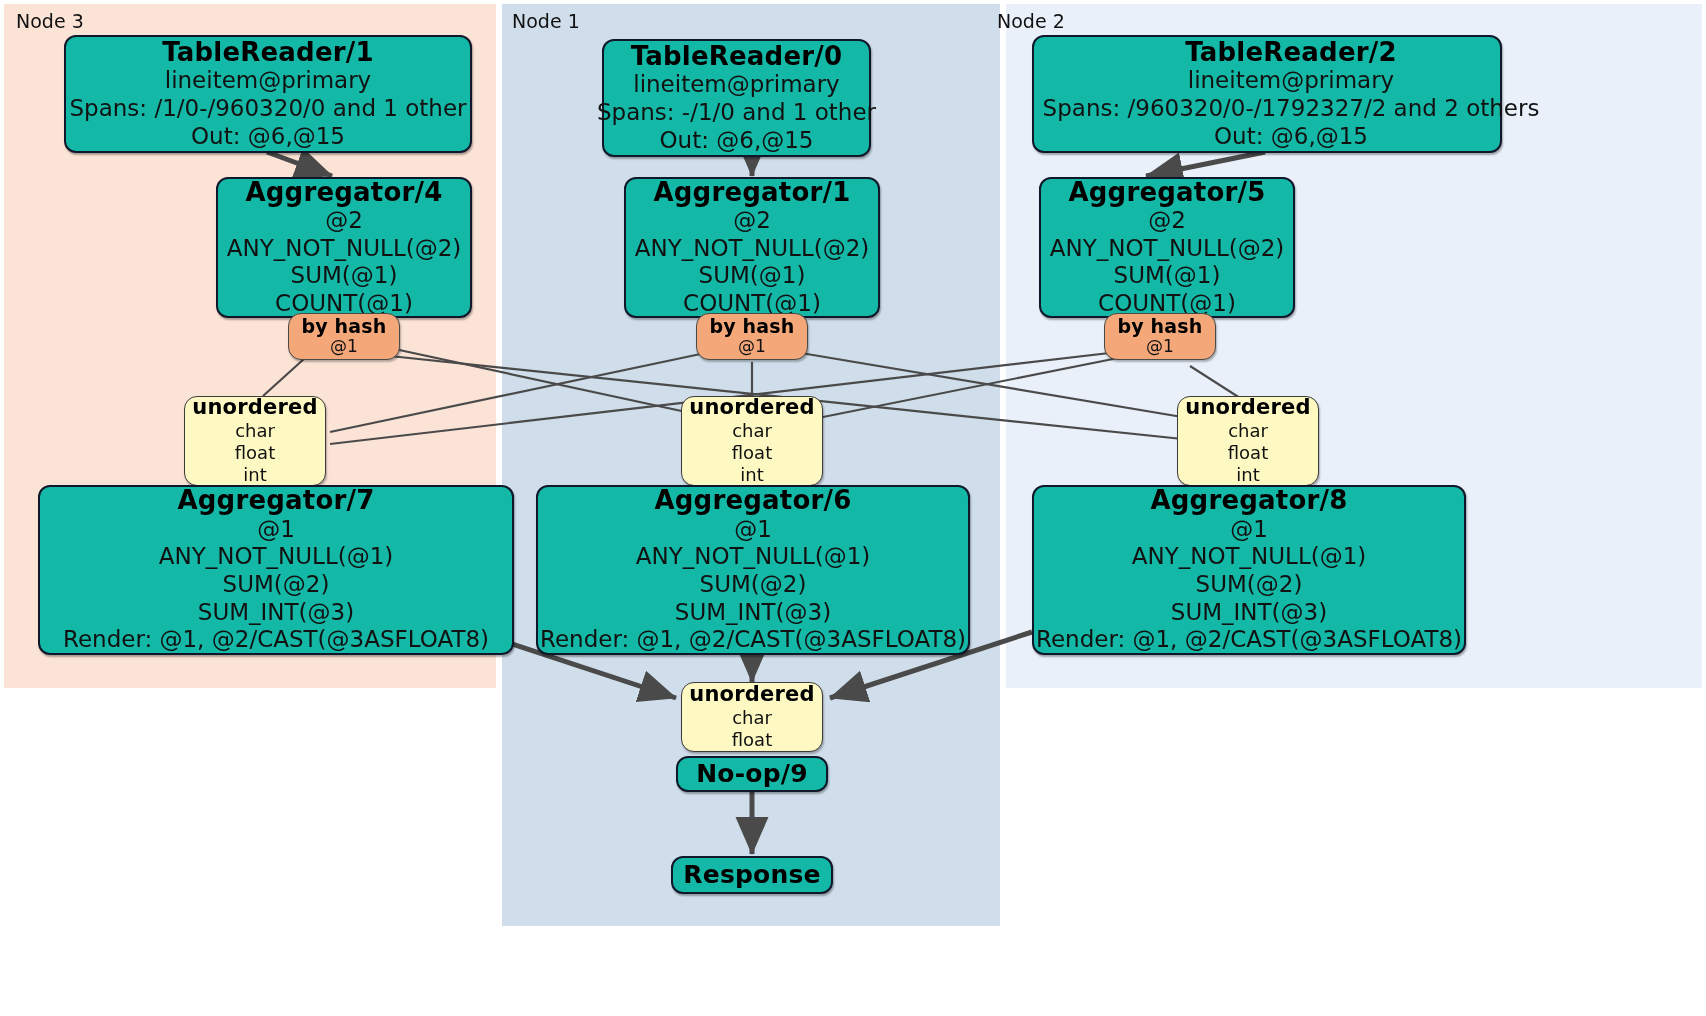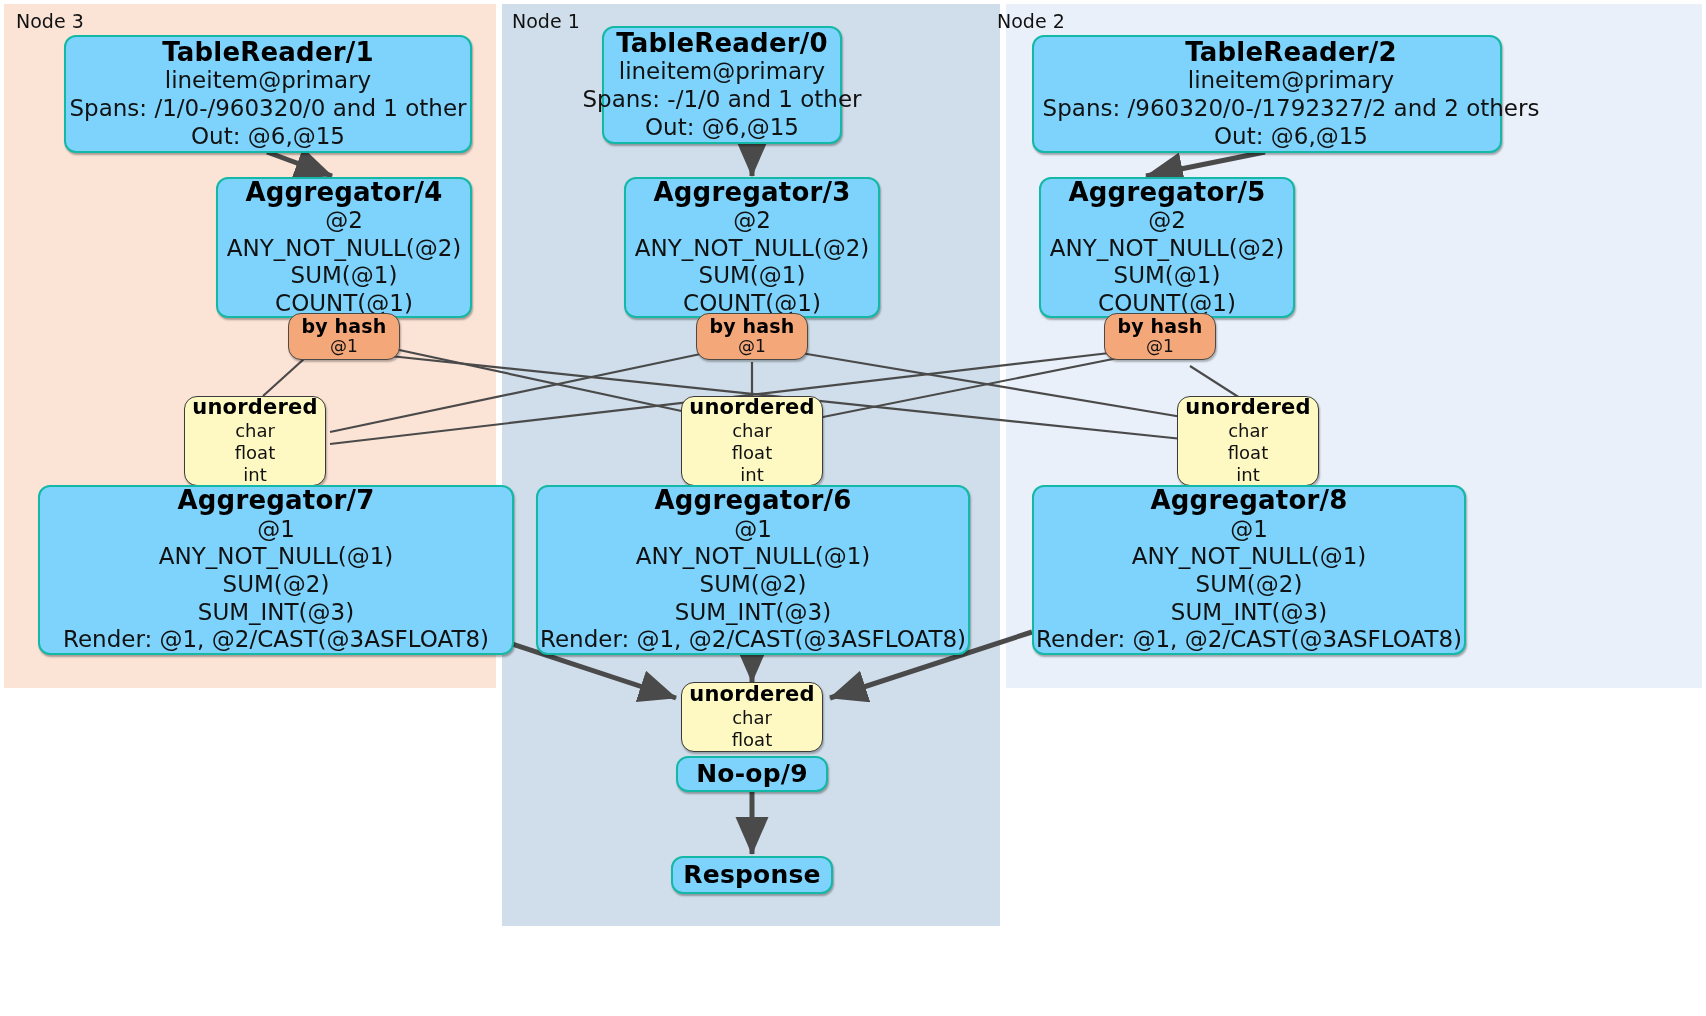--- a/index.html
+++ b/index.html
@@ -7,21 +7,21 @@
   #stage{position:relative;width:1706px;height:1016px;overflow:hidden;background:#fff;}
 
   .panel{position:absolute;box-sizing:border-box;}
   .panel-label{position:absolute;font-size:19px;color:#111;line-height:1;}
 
   #edges{position:absolute;left:0;top:0;width:1706px;height:1016px;pointer-events:none;}
 
   .node{position:absolute;box-sizing:border-box;display:flex;flex-direction:column;
         align-items:center;justify-content:center;text-align:center;}
 
-  .proc{background:#7dd3fc;border:2px solid #14b8a6;border-radius:12px;
+  .proc{background:#14b8a6;border:2px solid #0f172a;border-radius:12px;
         box-shadow:1px 2px 2px rgba(0,0,0,.32);}
   .router{background:#f4a87a;border:1.5px solid #4a4a46;border-radius:13px;
         box-shadow:1px 2px 2px rgba(0,0,0,.28);}
   .sync{background:#fef9c3;border:1.5px solid #3b3b3b;border-radius:13px;
         box-shadow:1px 2px 2px rgba(0,0,0,.28);}
 
   .t-title{font-weight:bold;font-size:26px;color:#000;line-height:1.14;letter-spacing:.2px;}
   .t-line{font-size:23px;color:#111;line-height:1.2;white-space:nowrap;}
 
   .router .t-title{font-size:19px;line-height:1.1;}
@@ -79,21 +79,21 @@
     </g>
   </svg>
 
   <div class="node proc" style="left:64px;top:35px;width:408px;height:118px;">
     <div class="t-title">TableReader/1</div>
     <div class="t-line">lineitem@primary</div>
     <div class="t-line">Spans: /1/0-/960320/0 and 1 other</div>
     <div class="t-line">Out: @6,@15</div>
   </div>
 
-  <div class="node proc" style="left:602px;top:26px;width:240px;height:118px;">
+  <div class="node proc" style="left:602px;top:39px;width:269px;height:118px;">
     <div class="t-title">TableReader/0</div>
     <div class="t-line">lineitem@primary</div>
     <div class="t-line">Spans: -/1/0 and 1 other</div>
     <div class="t-line">Out: @6,@15</div>
   </div>
 
   <div class="node proc" style="left:1032px;top:35px;width:470px;height:118px;padding-left:48px;">
     <div class="t-title">TableReader/2</div>
     <div class="t-line">lineitem@primary</div>
     <div class="t-line">Spans: /960320/0-/1792327/2 and 2 others</div>
@@ -102,21 +102,21 @@
 
   <div class="node proc" style="left:216px;top:177px;width:256px;height:141px;">
     <div class="t-title">Aggregator/4</div>
     <div class="t-line">@2</div>
     <div class="t-line">ANY_NOT_NULL(@2)</div>
     <div class="t-line">SUM(@1)</div>
     <div class="t-line">COUNT(@1)</div>
   </div>
 
   <div class="node proc" style="left:624px;top:177px;width:256px;height:141px;">
-    <div class="t-title">Aggregator/3</div>
+    <div class="t-title">Aggregator/1</div>
     <div class="t-line">@2</div>
     <div class="t-line">ANY_NOT_NULL(@2)</div>
     <div class="t-line">SUM(@1)</div>
     <div class="t-line">COUNT(@1)</div>
   </div>
 
   <div class="node proc" style="left:1032px;top:177px;width:256px;height:141px;margin-left:7px;">
     <div class="t-title">Aggregator/5</div>
     <div class="t-line">@2</div>
     <div class="t-line">ANY_NOT_NULL(@2)</div>

